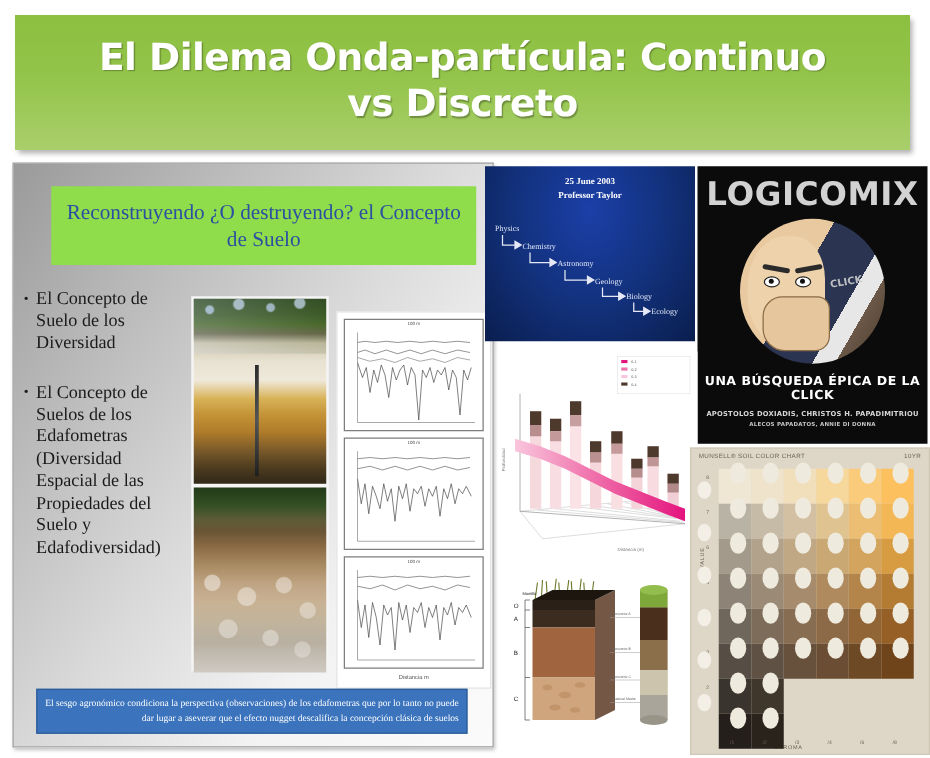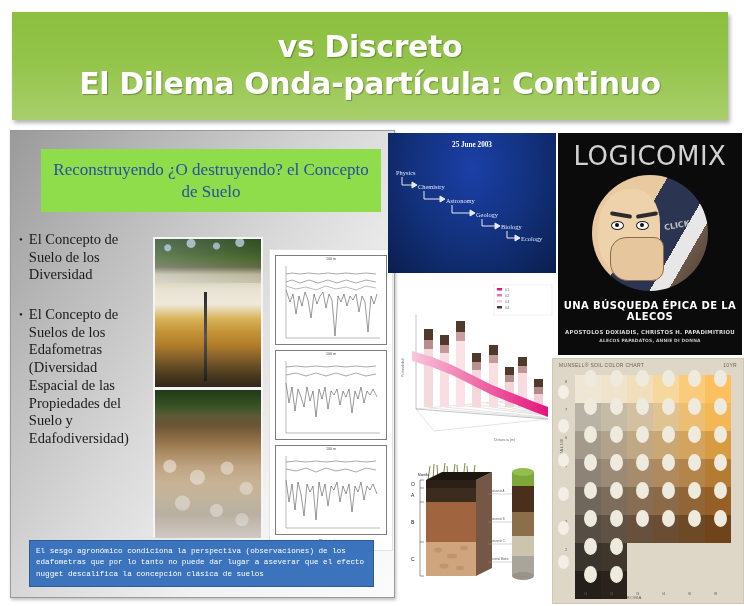--- a/index.html
+++ b/index.html
@@ -121,22 +121,22 @@
   .spec-xlab{text-align:center;font-size:4.6px;color:#555;margin-top:1px;
     font-family:"Liberation Sans",sans-serif;}
 
   
   .caption-bar{
     position:absolute;left:18px;bottom:10px;width:345px;
     background:#3b74bd;border:1px solid #2c5b97;
     padding:5px 6px;box-sizing:border-box;
   }
   .caption-bar span{
-    display:block;text-align:left;color:#ffffff;
-    font-family:Liberation Mono, monospace;
+    display:block;text-align:right;color:#ffffff;
+    font-family:Liberation Serif, serif;
     font-size:7.6px;line-height:1.55;
   }
 
   
   .atomic{
     position:absolute;left:388px;top:133px;width:168px;height:140px;
     background:radial-gradient(ellipse at 50% 25%,#1b3fa8 0%,#123079 55%,#0a1e4e 100%);
     overflow:hidden;
   }
   .atomic .hd{
@@ -149,21 +149,21 @@
     font-size:6.4px;white-space:nowrap;}
   .arr{position:absolute;}
 
   
   .logico{
     position:absolute;left:558px;top:133px;width:184px;height:222px;
     background:#0b0b0b;overflow:hidden;
   }
   .logico .lg-title{
     margin-top:8px;text-align:center;color:#d2d2d2;
-    font-family:"DejaVu Sans",sans-serif;font-weight:normal;
+    font-family:"DejaVu Sans",sans-serif;font-weight:bold;
     font-size:26px;letter-spacing:0.5px;
   }
   .lg-circle{
     position:relative;width:116px;height:116px;margin:4px auto 0 auto;
     border-radius:50%;overflow:hidden;
     background:linear-gradient(120deg,#e8c9a0 0%,#e8c9a0 42%,#2b3552 42%,#2b3552 68%,#e7e7e7 68%,#e7e7e7 78%,#6b5848 78%,#4a3a2e 100%);
   }
   .lg-face{position:absolute;left:6px;top:14px;width:62px;height:86px;
     background:#edd2ab;border-radius:48% 40% 38% 44%;}
   .lg-brow{position:absolute;width:22px;height:4px;background:#2b2b2b;
@@ -225,22 +225,22 @@
   .mun-tick{position:absolute;font-size:4px;color:#6a6356;
     font-family:"Liberation Sans",sans-serif;}
 </style>
 </head>
 <body>
 
 <div class="slide">
 
   <div class="title-banner">
     <div class="title-text">
+      <div>El Dilema Onda-partícula: Continuo</div>
       <div>vs Discreto</div>
-      <div>El Dilema Onda-partícula: Continuo</div>
     </div>
   </div>
 
   <div class="left-slide">
 
     <div class="ls-greenbox">
       <span>Reconstruyendo  ¿O destruyendo? el Concepto de Suelo</span>
     </div>
 
     <div class="ls-bullets">
@@ -299,20 +299,21 @@
     </div>
 
     <div class="caption-bar">
       <span>El sesgo agronómico condiciona la perspectiva (observaciones) de los edafometras que por lo tanto no puede dar  lugar a aseverar que el efecto nugget descalifica la concepción clásica de suelos</span>
     </div>
   </div>
 
   <div class="atomic">
     <div class="hd">
       <div>25 June 2003</div>
+      <div>Professor Taylor</div>
     </div>
     <div class="chain">
       <span class="node" style="left:8px;top:14px;">Physics</span>
       <span class="node" style="left:30px;top:28px;">Chemistry</span>
       <span class="node" style="left:58px;top:42px;">Astronomy</span>
       <span class="node" style="left:88px;top:56px;">Geology</span>
       <span class="node" style="left:113px;top:68px;">Biology</span>
       <span class="node" style="left:133px;top:80px;">Ecology</span>
       <svg class="arr" style="left:0;top:0;" width="168" height="92">
         <g stroke="#e6e9f5" stroke-width="1" fill="none">
@@ -339,21 +340,21 @@
         <span class="lg-brow" style="left:38px;top:24px;transform:rotate(-10deg);"></span>
         <span class="lg-eye" style="left:13px;top:32px;"></span>
         <span class="lg-eye" style="left:38px;top:32px;"></span>
         <span class="lg-pupil" style="left:17px;top:34px;"></span>
         <span class="lg-pupil" style="left:42px;top:34px;"></span>
       </div>
       <div class="lg-hand"></div>
       <div class="lg-bricks"></div>
       <span class="lg-click">CLICK</span>
     </div>
-    <div class="lg-sub">UNA  BÚSQUEDA ÉPICA DE LA ALECOS</div>
+    <div class="lg-sub">UNA  BÚSQUEDA ÉPICA DE LA CLICK</div>
     <div class="lg-a1">APOSTOLOS DOXIADIS, CHRISTOS H. PAPADIMITRIOU</div>
     <div class="lg-a2">ALECOS PAPADATOS, ANNIE DI DONNA</div>
   </div>
 
   <div class="pinkchart">
     <svg width="160" height="168" viewBox="0 0 160 168">
 
       <g stroke="#c9c9c9" stroke-width="0.5" fill="none">
         <path d="M18,128 L128,118 L150,138 L36,150 Z"></path>
         <path d="M32,127 L148,137"></path>

